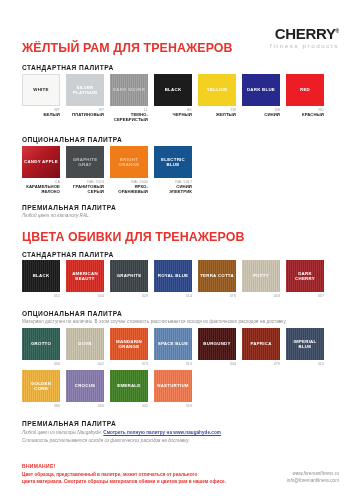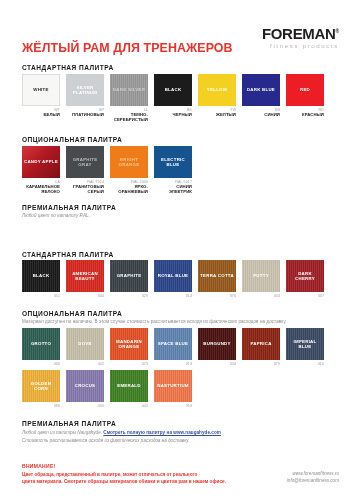--- a/index.html
+++ b/index.html
@@ -75,21 +75,21 @@
     line-height:6.5px;font-style:italic;
   }
 </style>
 </head>
 <body>
 
 <div class="page">
  <div class="sheet">
 
   <div class="logo">
-    <div class="logo-main"><span>FOREMAN</span><sup>®</sup></div>
+    <div class="logo-main"><span>CHERRY</span><sup>®</sup></div>
     <div class="logo-sub">fitness products</div>
   </div>
 
   <div class="h1 frames">ЖЁЛТЫЙ РАМ ДЛЯ ТРЕНАЖЕРОВ</div>
   <div class="h2" style="top:56px">СТАНДАРТНАЯ ПАЛИТРА</div>
   <div class="grid" id="frames-standard" style="top:66px">
         <div class="cell">
           <div class="sw" style="background: rgb(247, 247, 245); border: 1px solid rgb(220, 220, 220);">
             <span style="color: rgb(35, 31, 32);">WHITE</span>
           </div>
@@ -168,20 +168,21 @@
             <span style="color: rgb(255, 255, 255);">ELECTRIC BLUE</span>
           </div>
           <div class="code">RAL 5017</div>
           <div class="ru">СИНИЙ ЭЛЕКТРИК</div>
         </div>
       </div>
 
   <div class="h2" style="top:196px">ПРЕМИАЛЬНАЯ ПАЛИТРА</div>
   <div class="note it" style="top:205px">Любой цвет по каталогу RAL.</div>
 
+  <div class="h1 upholstery">ЦВЕТА ОБИВКИ ДЛЯ ТРЕНАЖЕРОВ</div>
   <div class="h2" style="top:243px">СТАНДАРТНАЯ ПАЛИТРА</div>
   <div class="grid" id="uph-standard" style="top:252px">
         <div class="cell">
           <div class="sw textured" style="background: rgb(26, 26, 26);">
             <span style="color: rgb(255, 255, 255);">BLACK</span>
           </div>
           <div class="code">351</div>
         </div>
         <div class="cell">
           <div class="sw textured" style="background: rgb(215, 40, 31);">

